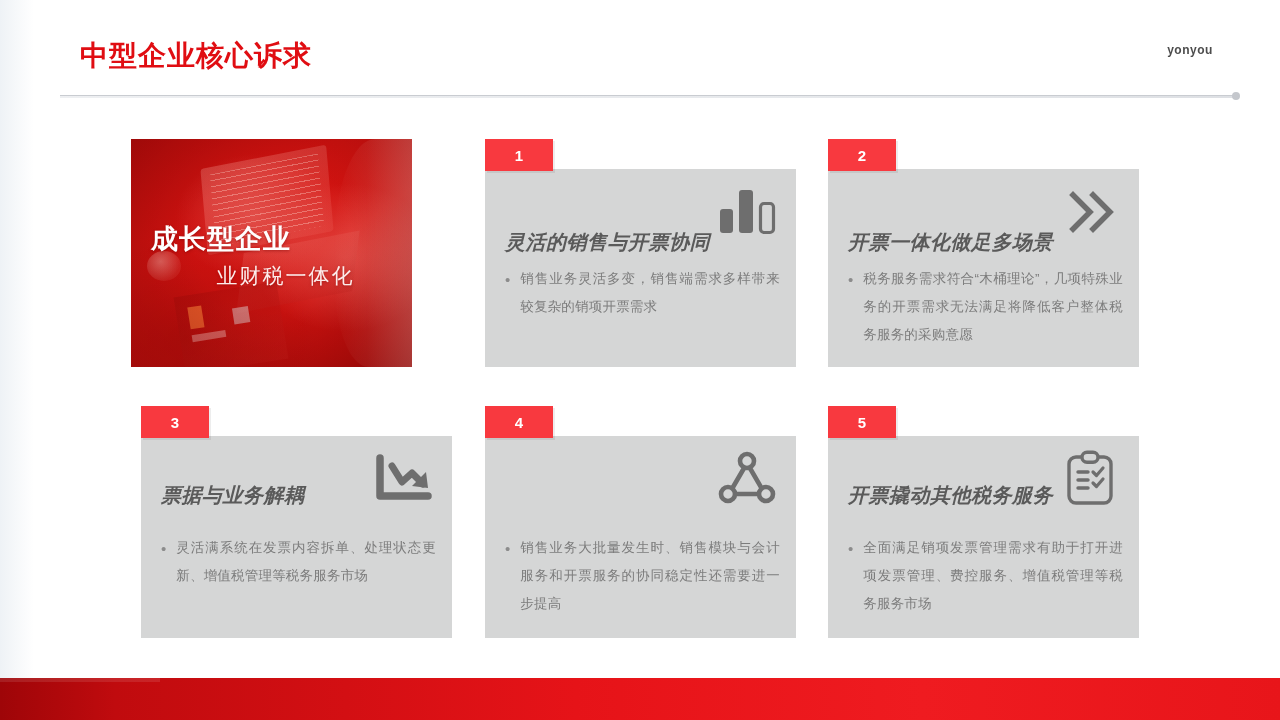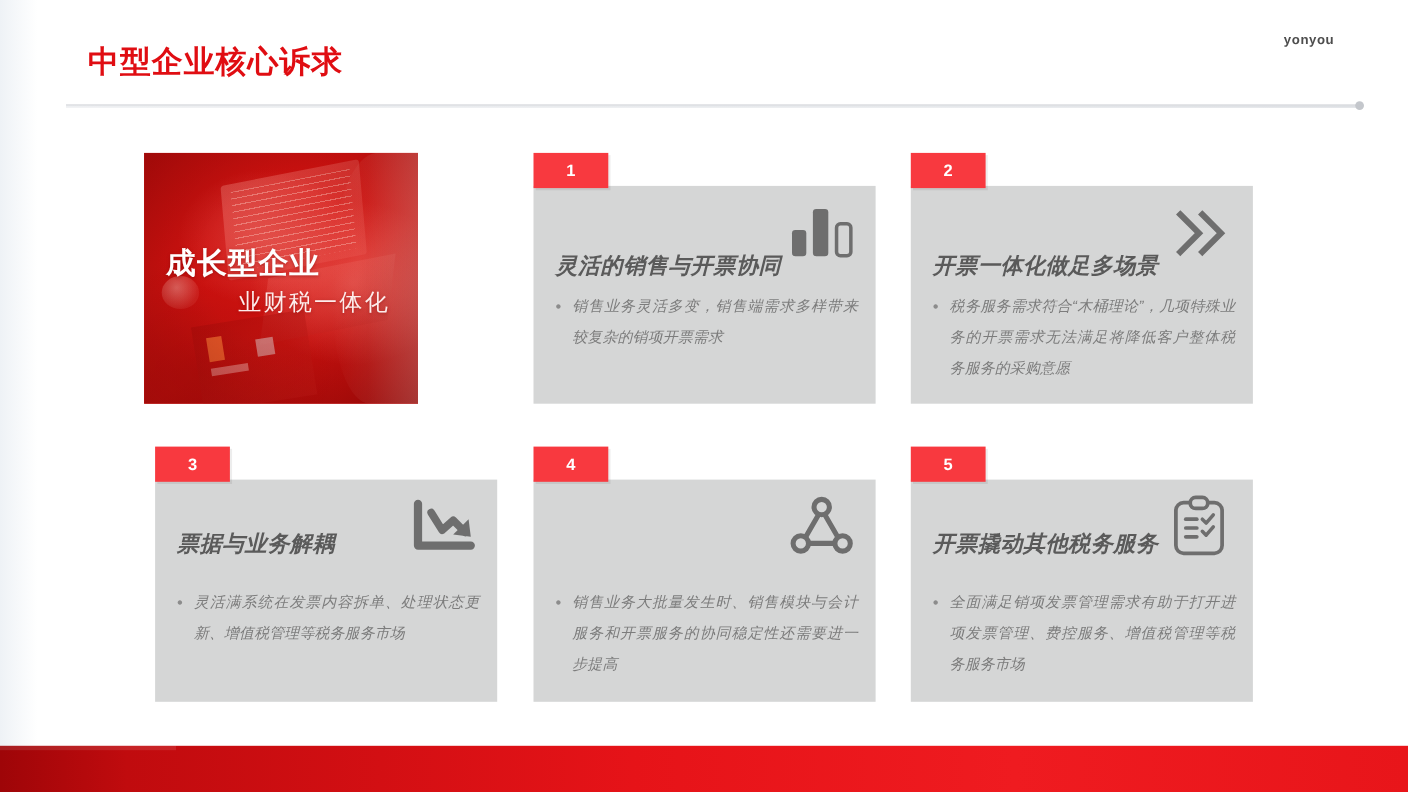--- a/index.html
+++ b/index.html
@@ -65,41 +65,41 @@
     font-weight: bold;
     color: #d8161a;
     letter-spacing: 2px;
     line-height: 1.02;
   }
   .logo-en {
     font-size: 12px;
     font-weight: bold;
     color: #4d4d4d;
     letter-spacing: .5px;
-    margin-top: 1px;
+    margin-top: 15px;
   }
   
   .bottom-band {
     position: absolute;
     left: 0; bottom: 0;
     width: 1280px; height: 42px;
     background: linear-gradient(to right, #9e0508 0%, #c00b0e 9%, #e61318 45%, #ef1b20 72%, #e8151a 100%);
   }
   .bottom-band::after {
     content: "";
     position: absolute;
     left: 0; top: 0;
     width: 160px; height: 4px;
     background: rgba(255,255,255,.10);
   }
   
   .photo-card {
     position: absolute;
     left: 131px; top: 139px;
-    width: 249px; height: 228px;
+    width: 281px; height: 228px;
     overflow: hidden;
     background: #c6100f;
   }
   .photo-bg {
     position: absolute;
     inset: 0;
     background:
       radial-gradient(ellipse 150px 120px at 76% 52%, rgba(255,160,150,.34), rgba(255,160,150,0) 62%),
       radial-gradient(ellipse 120px 95px at 44% 34%, rgba(255,190,180,.22), rgba(255,190,180,0) 66%),
       radial-gradient(ellipse 190px 150px at 20% 88%, rgba(120,0,0,.34), rgba(120,0,0,0) 70%),
@@ -236,21 +236,20 @@
     line-height: 28px;
     padding-top: 1px;
   }
   .card-text {
     flex: 1 1 auto;
     font-size: 13.5px;
     color: #7c7c7c;
     line-height: 28px;
     letter-spacing: .2px;
     text-align: justify;
-    font-style: italic;
   }
   
   #card1 { left: 485px; top: 169px; width: 311px; height: 198px; }
   #card2 { left: 828px; top: 169px; width: 311px; height: 198px; }
   
   #card3 { left: 141px; top: 436px; width: 311px; height: 202px; }
   #card4 { left: 485px; top: 436px; width: 311px; height: 202px; }
   #card5 { left: 828px; top: 436px; width: 311px; height: 202px; }
 
   #card1 .card-head, #card2 .card-head { top: 62px; }

